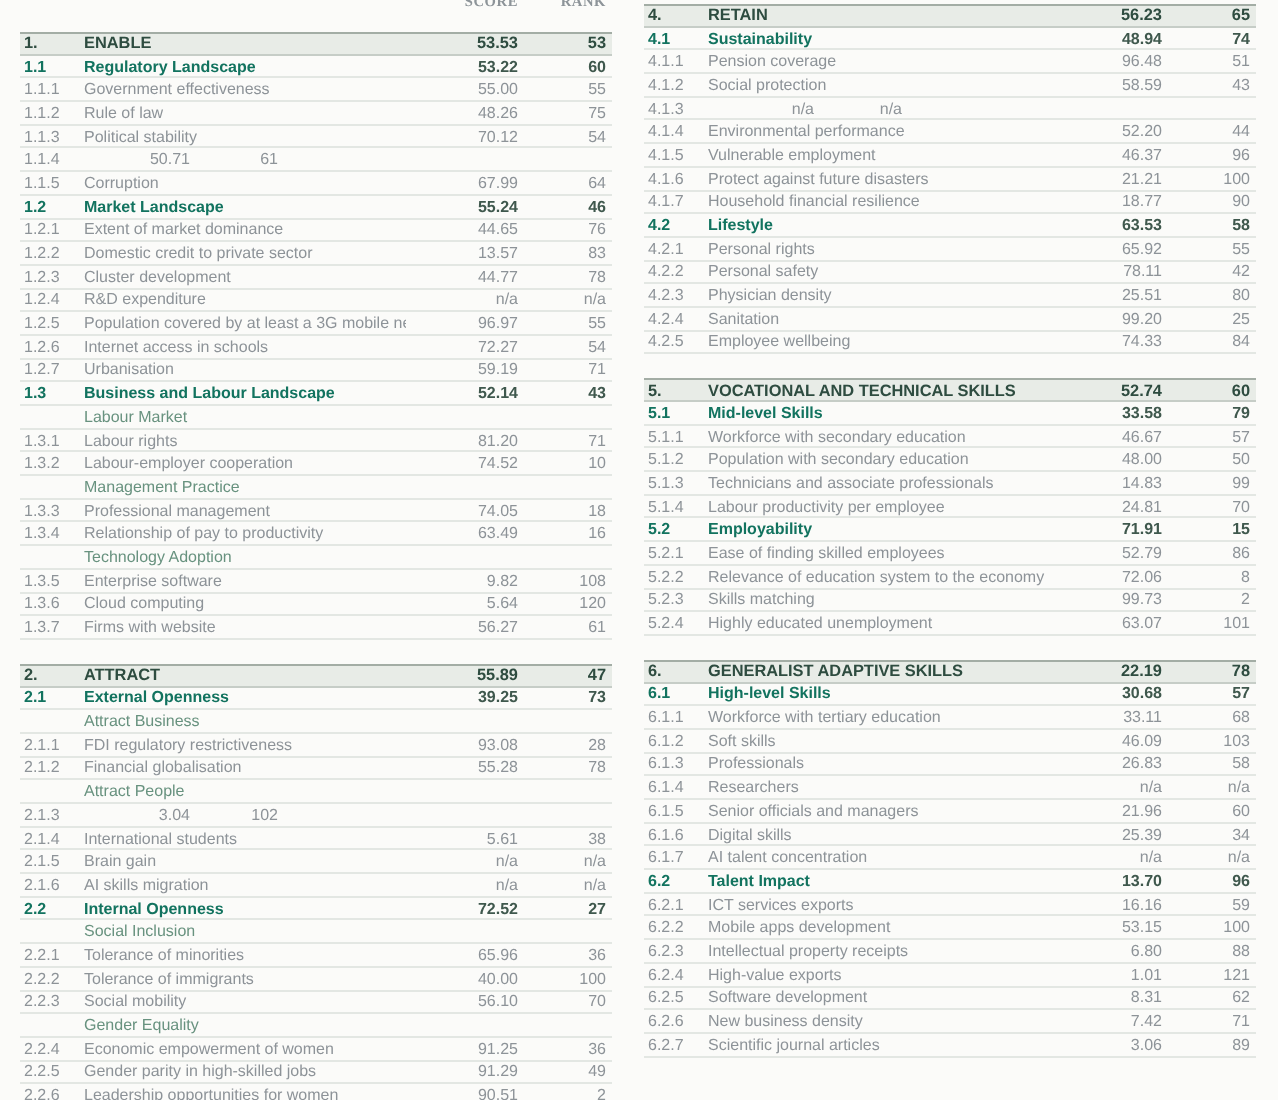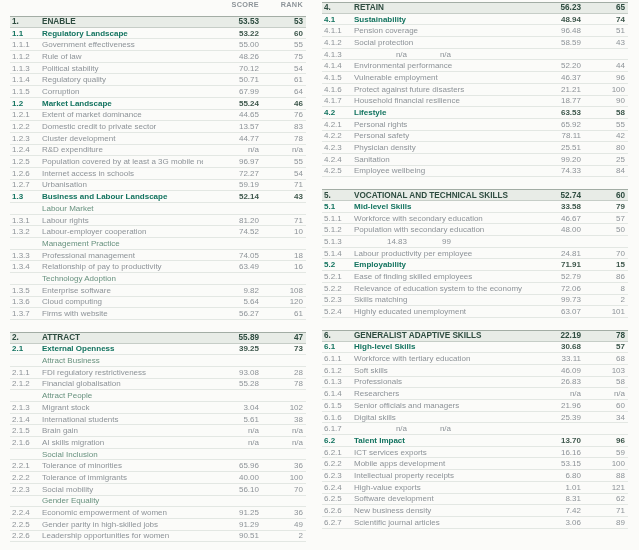--- a/index.html
+++ b/index.html
@@ -9,22 +9,23 @@
     position:relative;
     overflow:hidden;
     font-family:"Liberation Sans","DejaVu Sans",sans-serif;
     -webkit-font-smoothing:antialiased;
   }
   .col{position:absolute;top:0;}
   .col-left{left:10px;width:296px;}
   .col-right{left:322px;top:2px;width:306px;}
 
   .hdr-row{
-    display:flex;align-items:flex-start;height:11px;box-sizing:border-box;
+    display:flex;align-items:center;height:11px;box-sizing:border-box;
     padding-bottom:16px;
+    font-family:Liberation Serif, serif;
   }
   .hdr-label{
     font-size:7.3px;font-weight:bold;color:#8d9499;letter-spacing:.3px;
   }
 
   .section{width:100%;}
   .section + .section{margin-top:12px;}
 
   .row{
     display:flex;align-items:center;
@@ -86,21 +87,20 @@
         <span class="c-rank">75</span>
       </div>
       <div class="row item">
         <span class="c-num">1.1.3</span>
         <span class="c-label">Political stability</span>
         <span class="c-score">70.12</span>
         <span class="c-rank">54</span>
       </div>
       <div class="row item">
         <span class="c-num">1.1.4</span>
-        <span class="c-label">Regulatory quality</span>
         <span class="c-score">50.71</span>
         <span class="c-rank">61</span>
       </div>
       <div class="row item">
         <span class="c-num">1.1.5</span>
         <span class="c-label">Corruption</span>
         <span class="c-score">67.99</span>
         <span class="c-rank">64</span>
       </div>
       <div class="row subpillar">
@@ -250,41 +250,46 @@
         <span class="c-rank">78</span>
       </div>
       <div class="row group">
         <span class="c-num"></span>
         <span class="c-label">Attract People</span>
         <span class="c-score"></span>
         <span class="c-rank"></span>
       </div>
       <div class="row item">
         <span class="c-num">2.1.3</span>
-        <span class="c-label">Migrant stock</span>
         <span class="c-score">3.04</span>
         <span class="c-rank">102</span>
       </div>
       <div class="row item">
         <span class="c-num">2.1.4</span>
         <span class="c-label">International students</span>
         <span class="c-score">5.61</span>
         <span class="c-rank">38</span>
       </div>
       <div class="row item">
         <span class="c-num">2.1.5</span>
         <span class="c-label">Brain gain</span>
         <span class="c-score">n/a</span>
         <span class="c-rank">n/a</span>
       </div>
       <div class="row item">
         <span class="c-num">2.1.6</span>
         <span class="c-label">AI skills migration</span>
         <span class="c-score">n/a</span>
         <span class="c-rank">n/a</span>
+      </div>
+      <div class="row subpillar">
+        <span class="c-num">2.2</span>
+        <span class="c-label">Internal Openness</span>
+        <span class="c-score">72.52</span>
+        <span class="c-rank">27</span>
       </div>
       <div class="row group">
         <span class="c-num"></span>
         <span class="c-label">Social Inclusion</span>
         <span class="c-score"></span>
         <span class="c-rank"></span>
       </div>
       <div class="row item">
         <span class="c-num">2.2.1</span>
         <span class="c-label">Tolerance of minorities</span>
@@ -441,20 +446,21 @@
         <span class="c-rank">57</span>
       </div>
       <div class="row item">
         <span class="c-num">5.1.2</span>
         <span class="c-label">Population with secondary education</span>
         <span class="c-score">48.00</span>
         <span class="c-rank">50</span>
       </div>
       <div class="row item">
         <span class="c-num">5.1.3</span>
+        <span class="c-label">Technicians and associate professionals</span>
         <span class="c-score">14.83</span>
         <span class="c-rank">99</span>
       </div>
       <div class="row item">
         <span class="c-num">5.1.4</span>
         <span class="c-label">Labour productivity per employee</span>
         <span class="c-score">24.81</span>
         <span class="c-rank">70</span>
       </div>
       <div class="row subpillar">
@@ -532,20 +538,21 @@
         <span class="c-rank">60</span>
       </div>
       <div class="row item">
         <span class="c-num">6.1.6</span>
         <span class="c-label">Digital skills</span>
         <span class="c-score">25.39</span>
         <span class="c-rank">34</span>
       </div>
       <div class="row item">
         <span class="c-num">6.1.7</span>
+        <span class="c-label">AI talent concentration</span>
         <span class="c-score">n/a</span>
         <span class="c-rank">n/a</span>
       </div>
       <div class="row subpillar">
         <span class="c-num">6.2</span>
         <span class="c-label">Talent Impact</span>
         <span class="c-score">13.70</span>
         <span class="c-rank">96</span>
       </div>
       <div class="row item">

